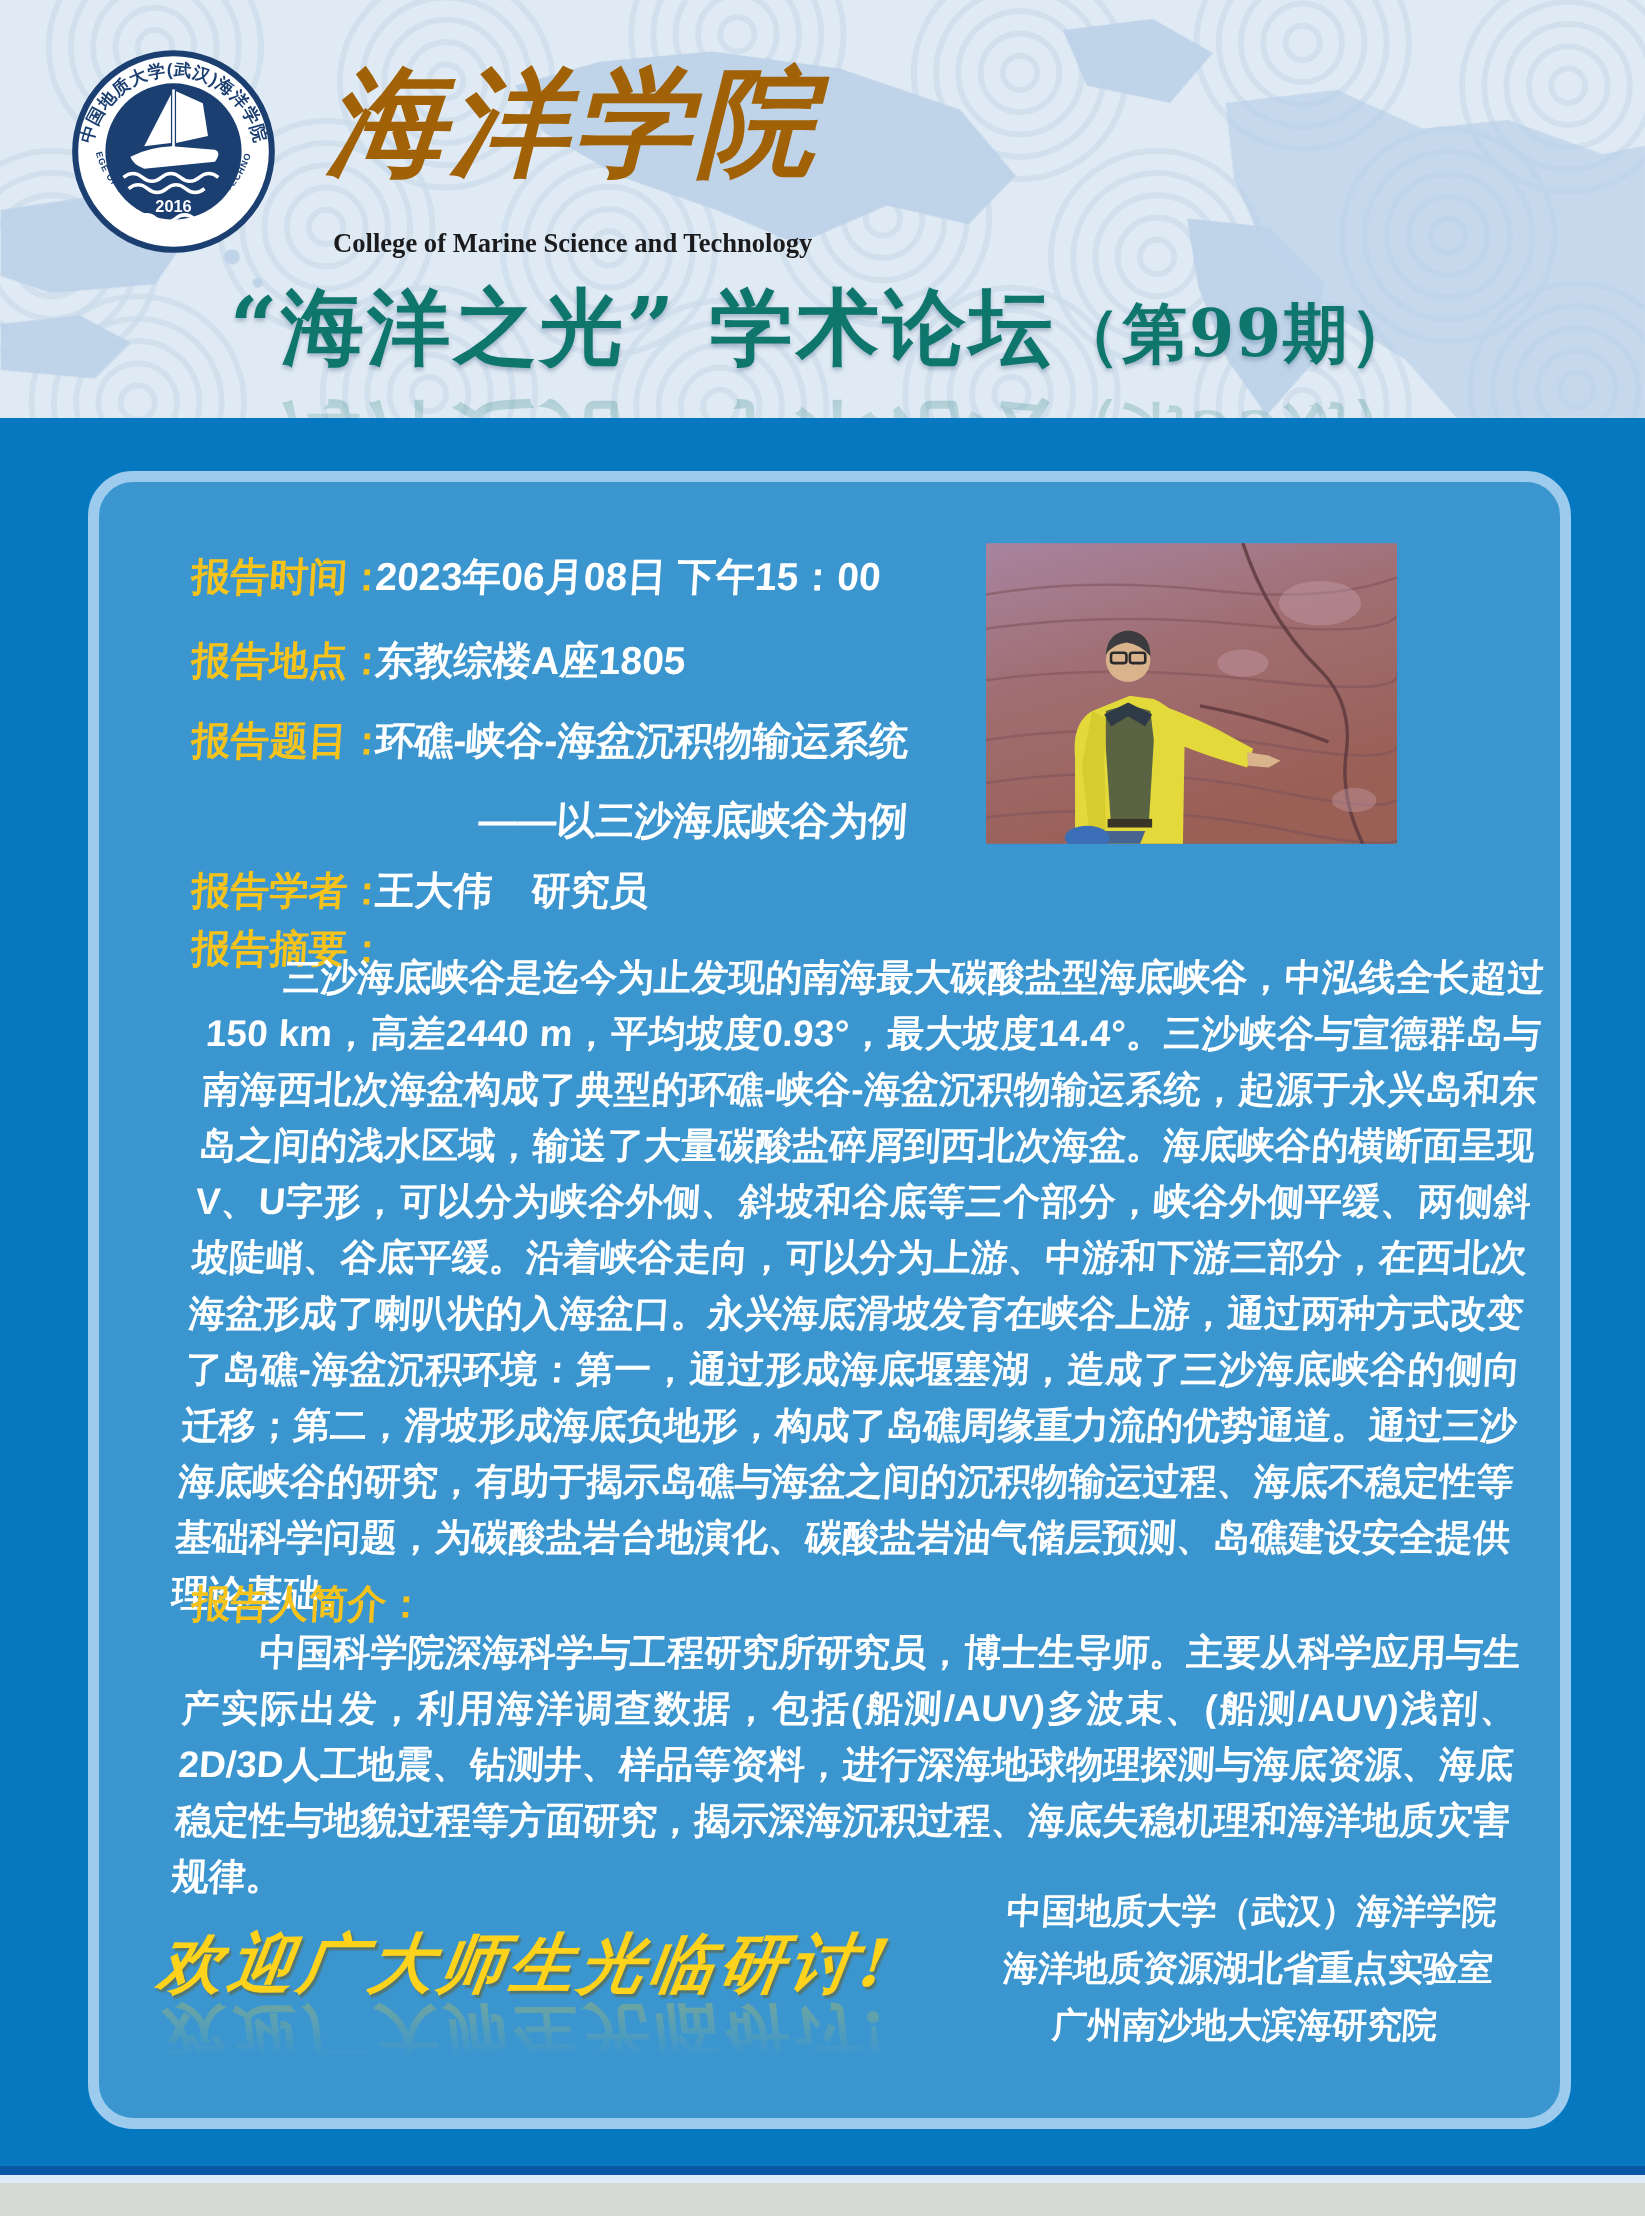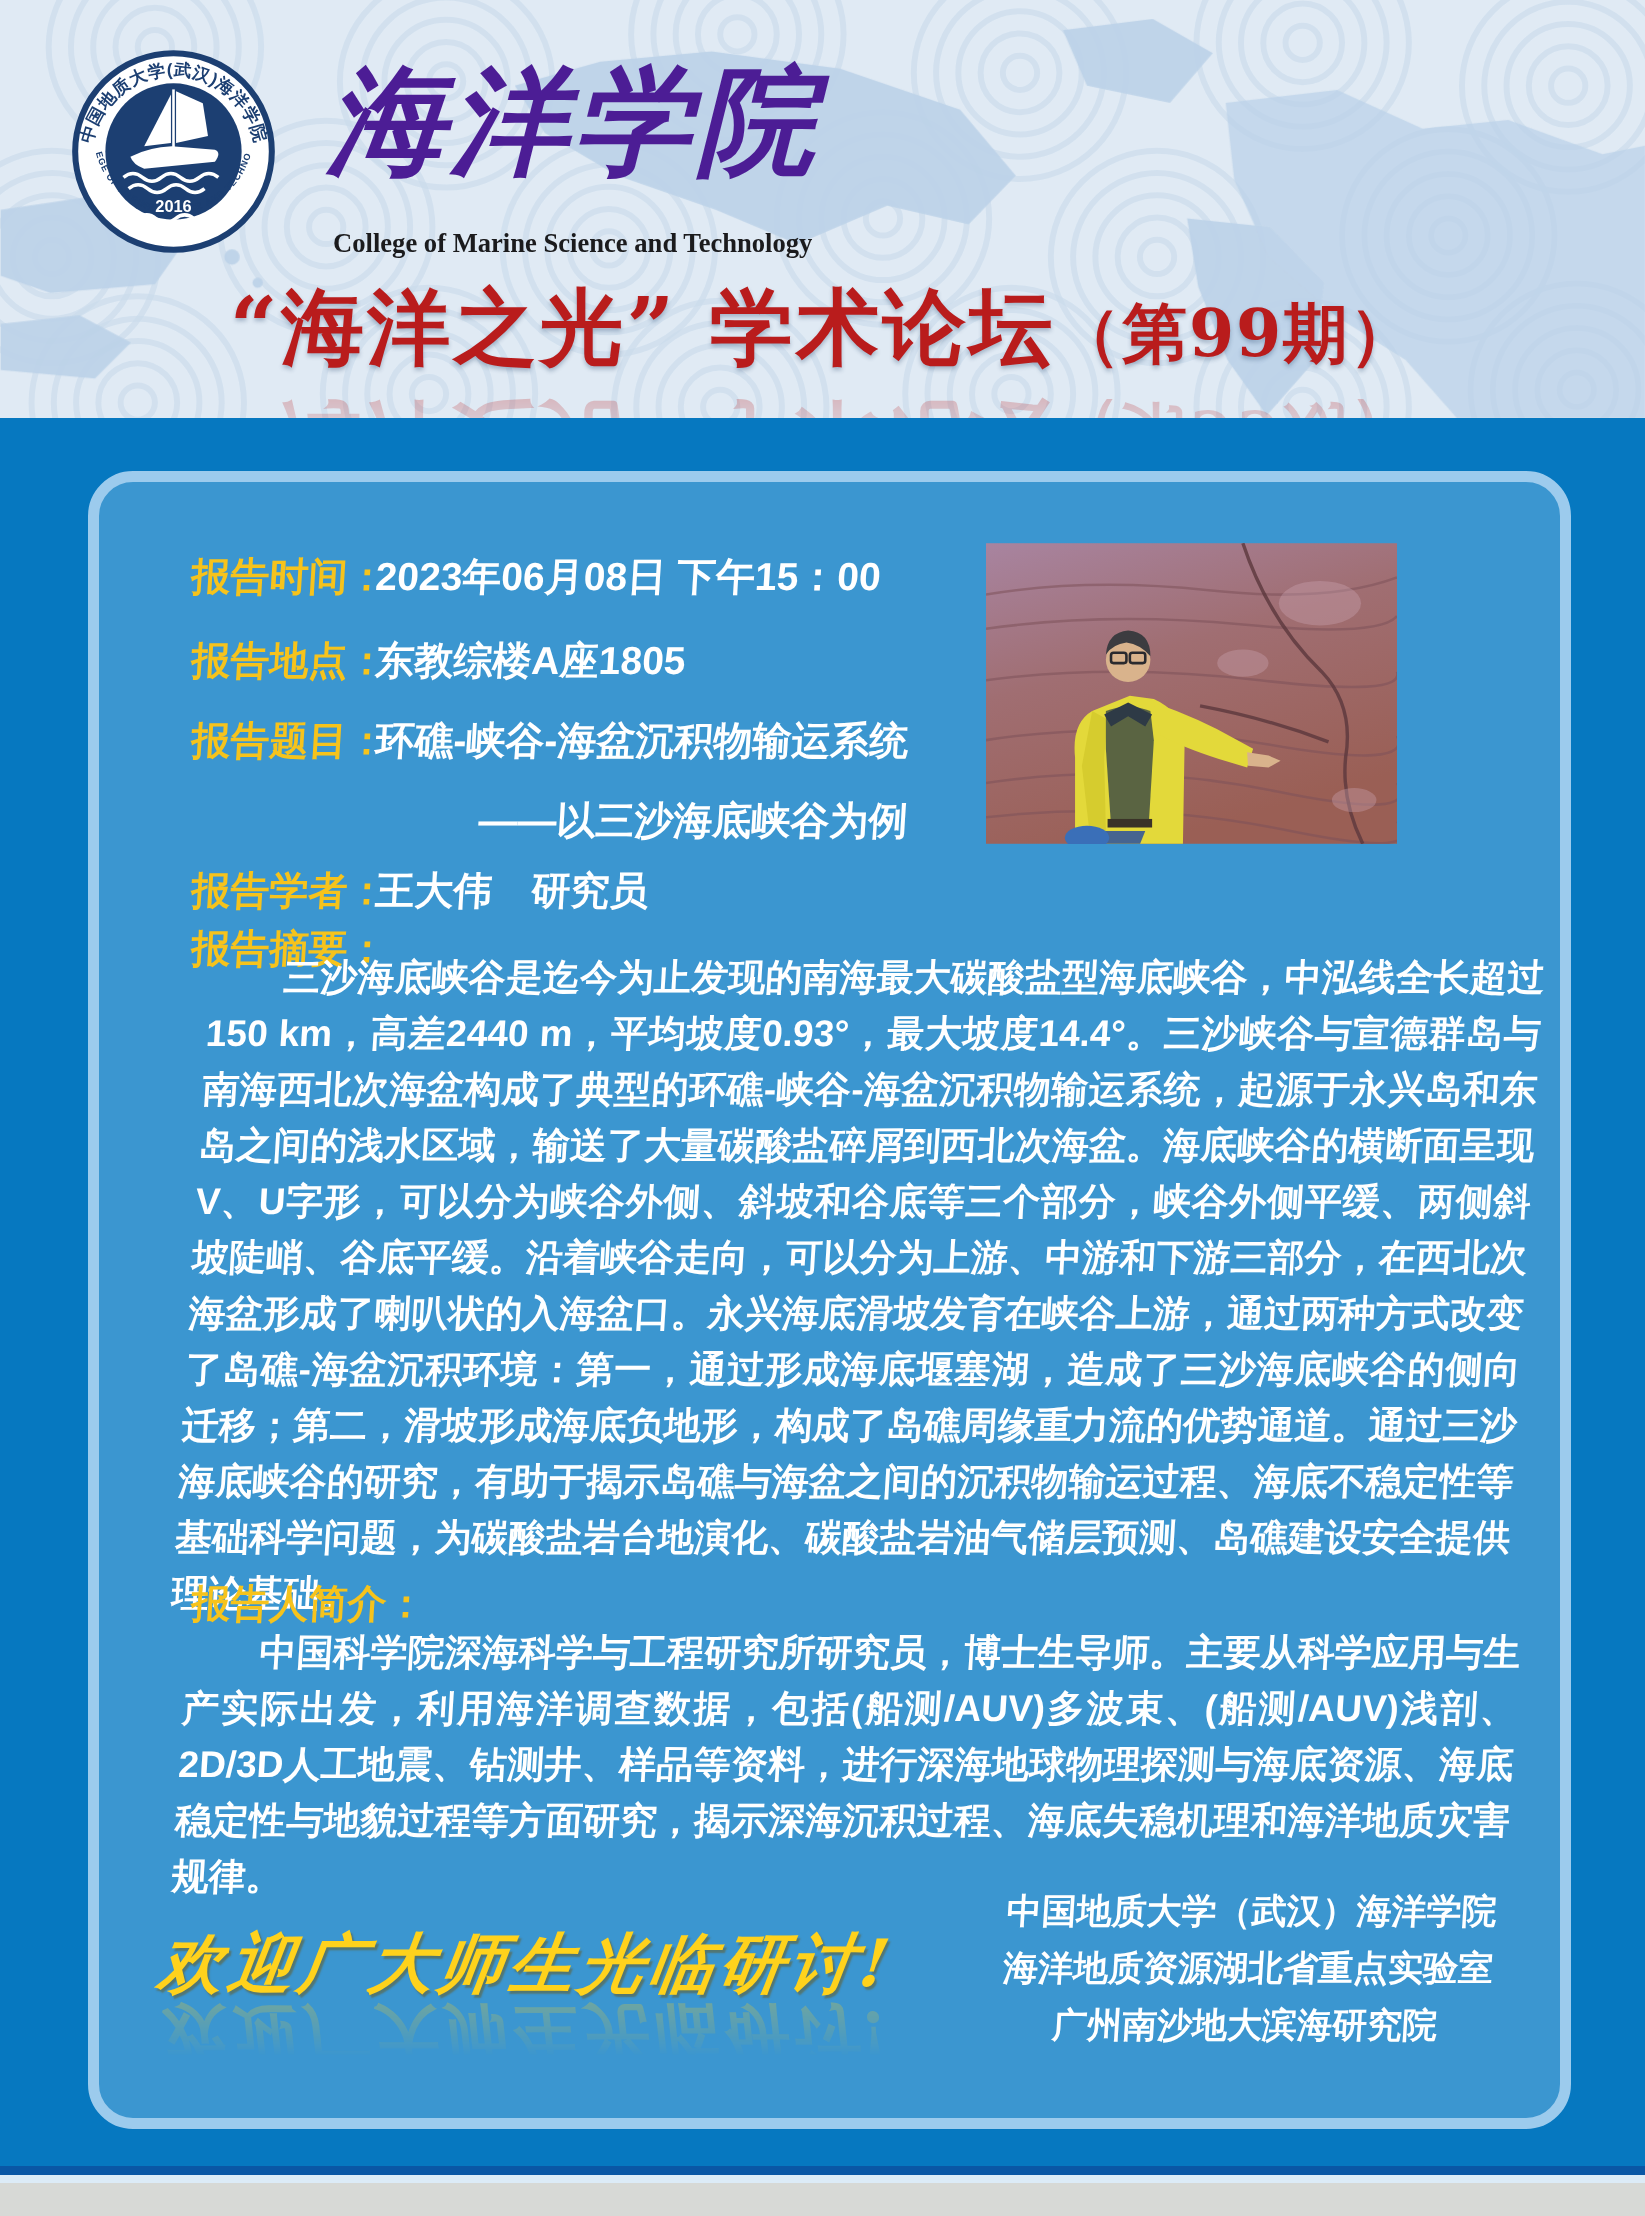--- a/index.html
+++ b/index.html
@@ -7,31 +7,31 @@
     position:relative;width:1646px;height:2216px;overflow:hidden;
     background:#0678c0;
     font-family:"Liberation Sans", sans-serif;
   }
   
   .header{position:absolute;left:0;top:0;width:1646px;height:418px;background:#e0eaf4;overflow:hidden;}
   .header-bg{position:absolute;left:0;top:0;}
   .logo-wrap{position:absolute;left:70px;top:48px;width:207px;height:207px;}
   .college-zh{
     position:absolute;left:327px;top:24px;width:480px;height:197px;
-    font-family:Liberation Serif, serif;font-style:italic;font-weight:700;
-    font-size:118px;letter-spacing:5.1px;color:#4c1d95;line-height:197px;white-space:nowrap;
+    font-family:Liberation Sans, sans-serif;font-style:italic;font-weight:700;
+    font-size:118px;letter-spacing:5.1px;color:#a16207;line-height:197px;white-space:nowrap;
   }
   .college-en{
     position:absolute;left:333px;top:228px;width:531px;
     font-family:"Liberation Serif", serif;font-weight:700;
     font-size:26.6px;color:#1b1b1d;white-space:nowrap;
   }
   .forum-title{
     position:absolute;left:0;top:273px;width:1646px;text-align:center;
-    font-family:"DejaVu Serif", serif;font-weight:700;color:#b91c1c;
+    font-family:"DejaVu Serif", serif;font-weight:700;color:#0f766e;
     white-space:nowrap;text-shadow:0 3.4px 4.3px rgba(26,58,98,.30);
   }
   .forum-title .main{font-size:83px;letter-spacing:3.4px;}
   .forum-title .issue{font-size:65px;letter-spacing:1.7px;}
   .forum-title.reflection{
     top:382px;transform:scaleY(-1);opacity:.38;text-shadow:none;
     -webkit-mask-image:linear-gradient(to bottom, transparent 30%, rgba(0,0,0,.8) 100%);
             mask-image:linear-gradient(to bottom, transparent 30%, rgba(0,0,0,.8) 100%);
   }
   

